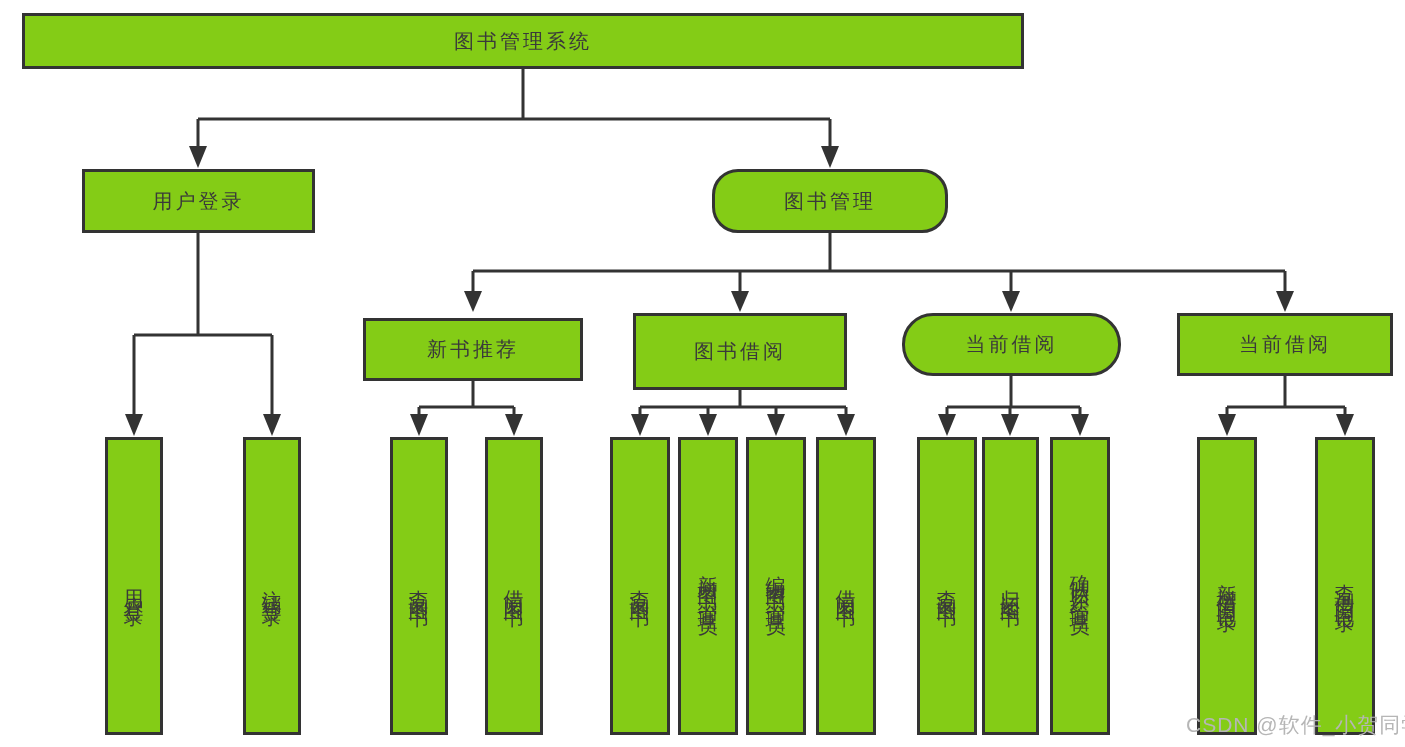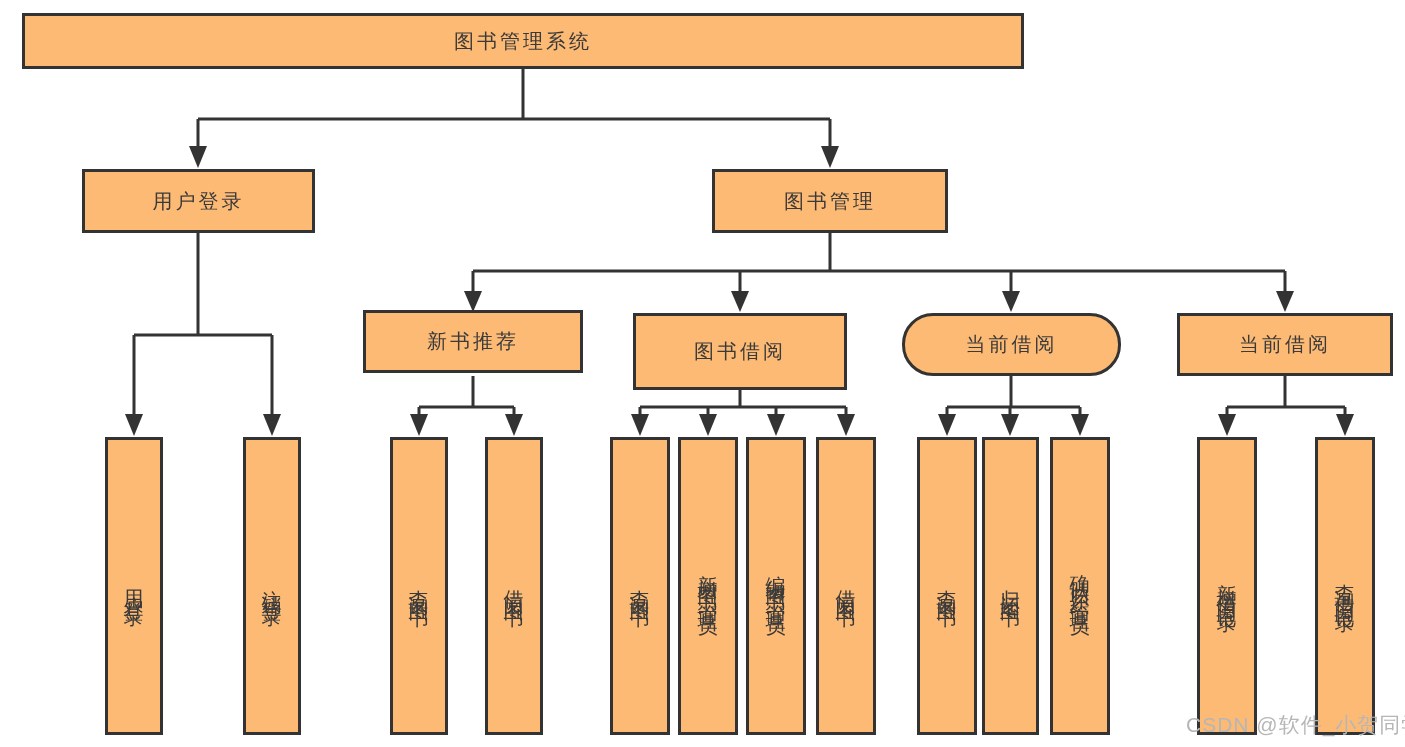--- a/index.html
+++ b/index.html
@@ -2,21 +2,21 @@
 <html><head>
 <meta charset="utf-8">
 <style>
   html,body{margin:0;padding:0;background:#ffffff;}
   .stage{
     position:relative;width:1405px;height:747px;background:#ffffff;
     font-family:"Liberation Sans", sans-serif;overflow:hidden;
   }
   .wires{position:absolute;left:0;top:0;z-index:1;}
   .node{
-    position:absolute;box-sizing:border-box;border:3px solid #333333;background:#fdba74;
+    position:absolute;box-sizing:border-box;border:3px solid #333333;background:#84cc16;
     display:flex;align-items:center;justify-content:center;
     color:#3a3a3a;font-size:20px;letter-spacing:3px;z-index:2;
   }
   .leaf .v-label{
     writing-mode:vertical-lr;text-orientation:mixed;
     letter-spacing:6px;line-height:1;white-space:nowrap;
   }
   .watermark{
     position:absolute;left:1186px;top:711px;z-index:6;
     color:#b6b6b6;font-size:21px;letter-spacing:1px;white-space:nowrap;
@@ -61,25 +61,25 @@
     </g>
   </svg>
 
   <div class="node" style="left:22px;top:13px;width:1002px;height:56px;">
     <span>图书管理系统</span>
   </div>
 
   <div class="node" style="left:82px;top:169px;width:233px;height:64px;">
     <span>用户登录</span>
   </div>
-  <div class="node" style="left:712px;top:169px;width:236px;height:64px;">
+  <div class="node" style="left:712px;top:169px;width:236px;height:64px;border-radius:26px;">
     <span>图书管理</span>
   </div>
 
-  <div class="node" style="left:363px;top:310px;width:220px;height:63px;">
+  <div class="node" style="left:363px;top:318px;width:220px;height:63px;">
     <span>新书推荐</span>
   </div>
   <div class="node" style="left:633px;top:313px;width:214px;height:77px;">
     <span>图书借阅</span>
   </div>
   <div class="node" style="left:902px;top:313px;width:219px;height:63px;border-radius:31px;">
     <span>当前借阅</span>
   </div>
   <div class="node" style="left:1177px;top:313px;width:216px;height:63px;">
     <span>当前借阅</span>

